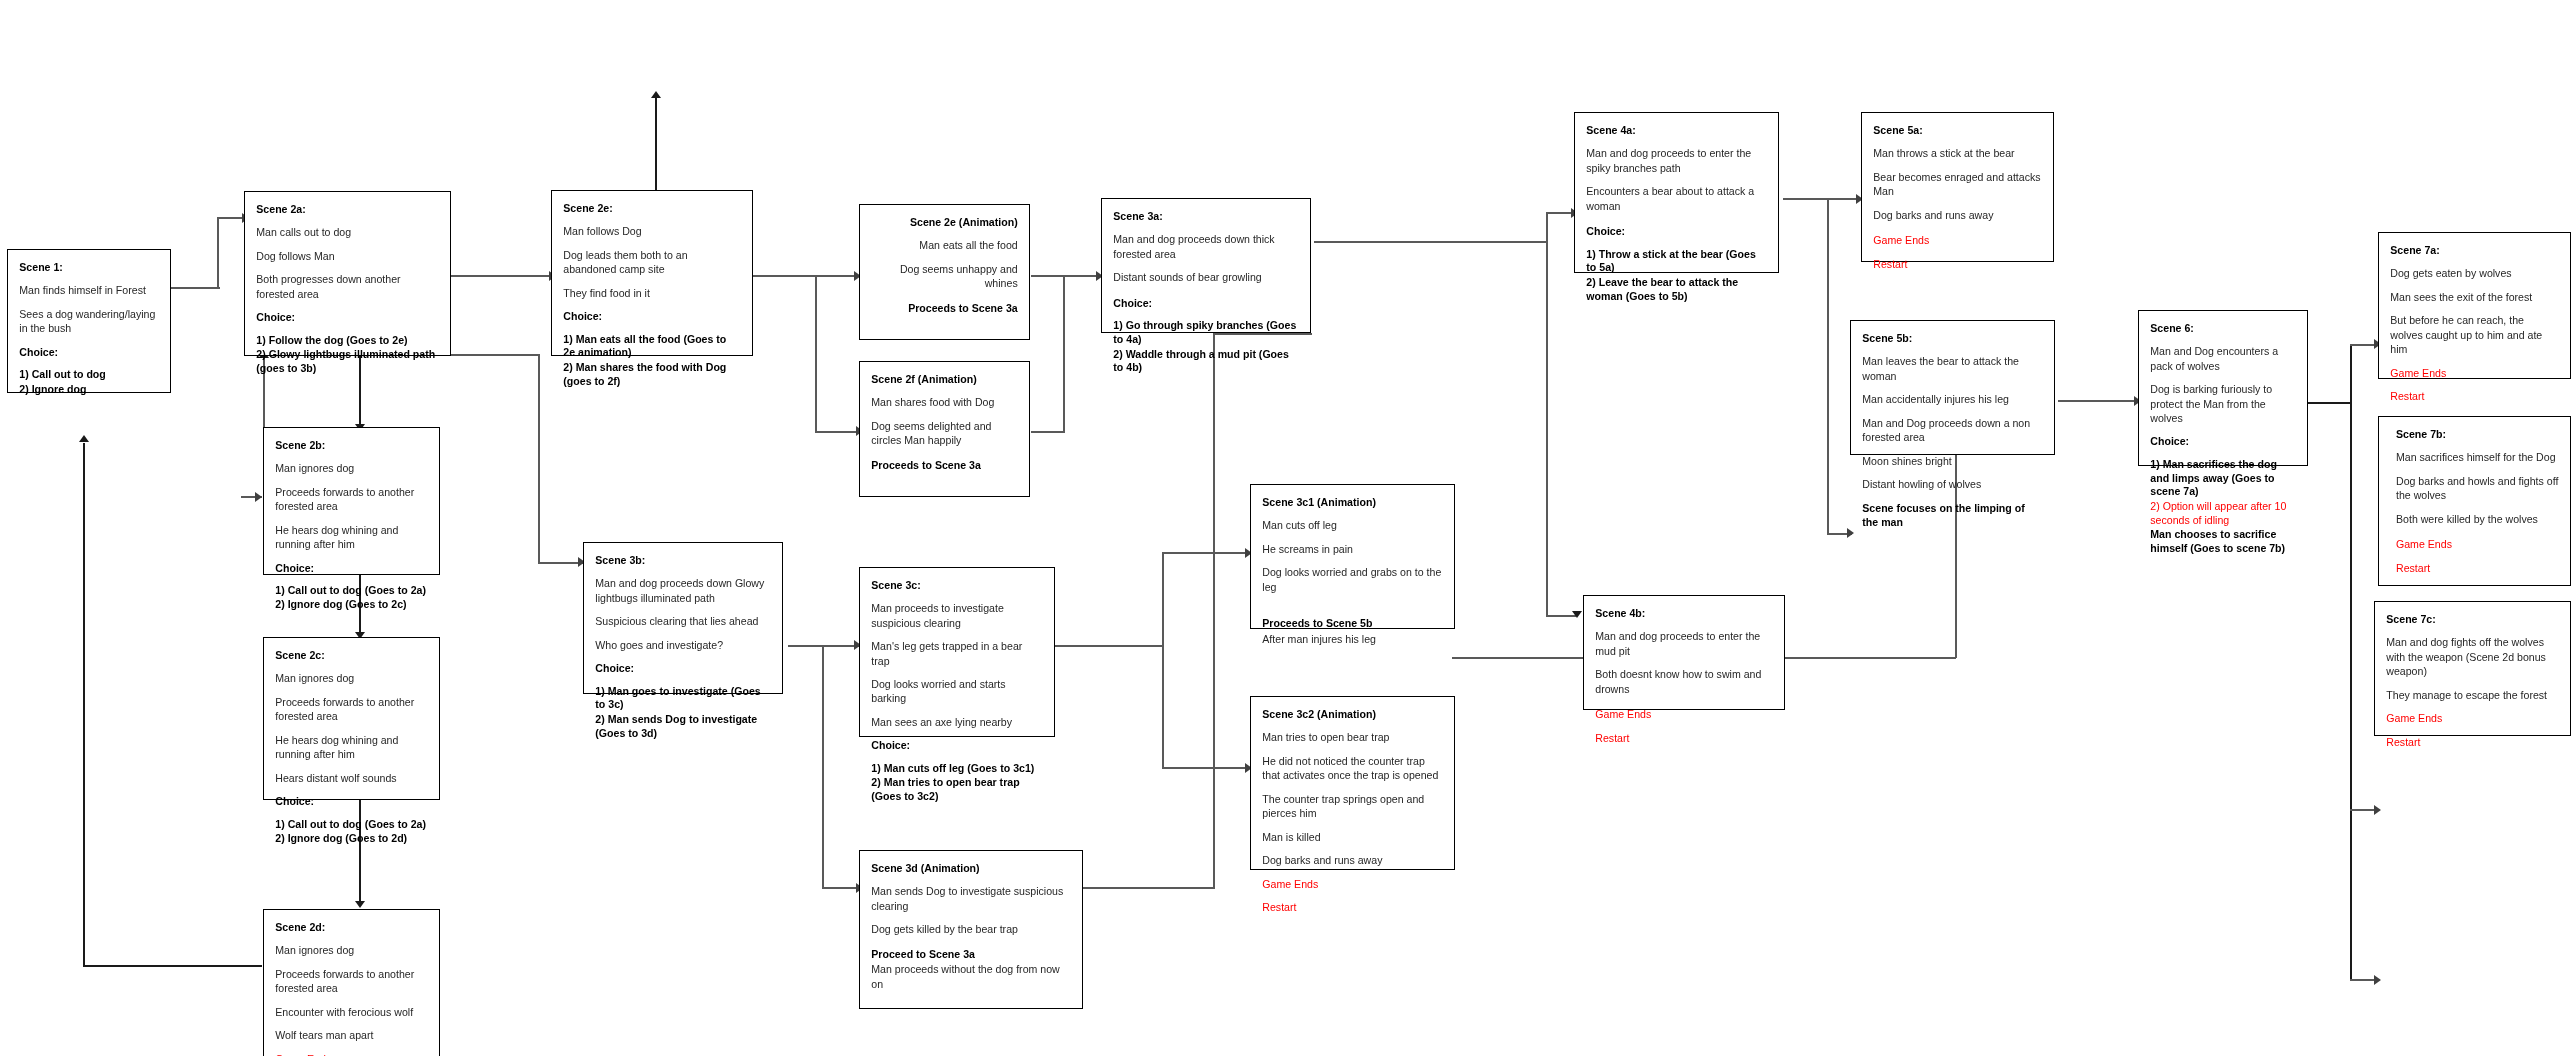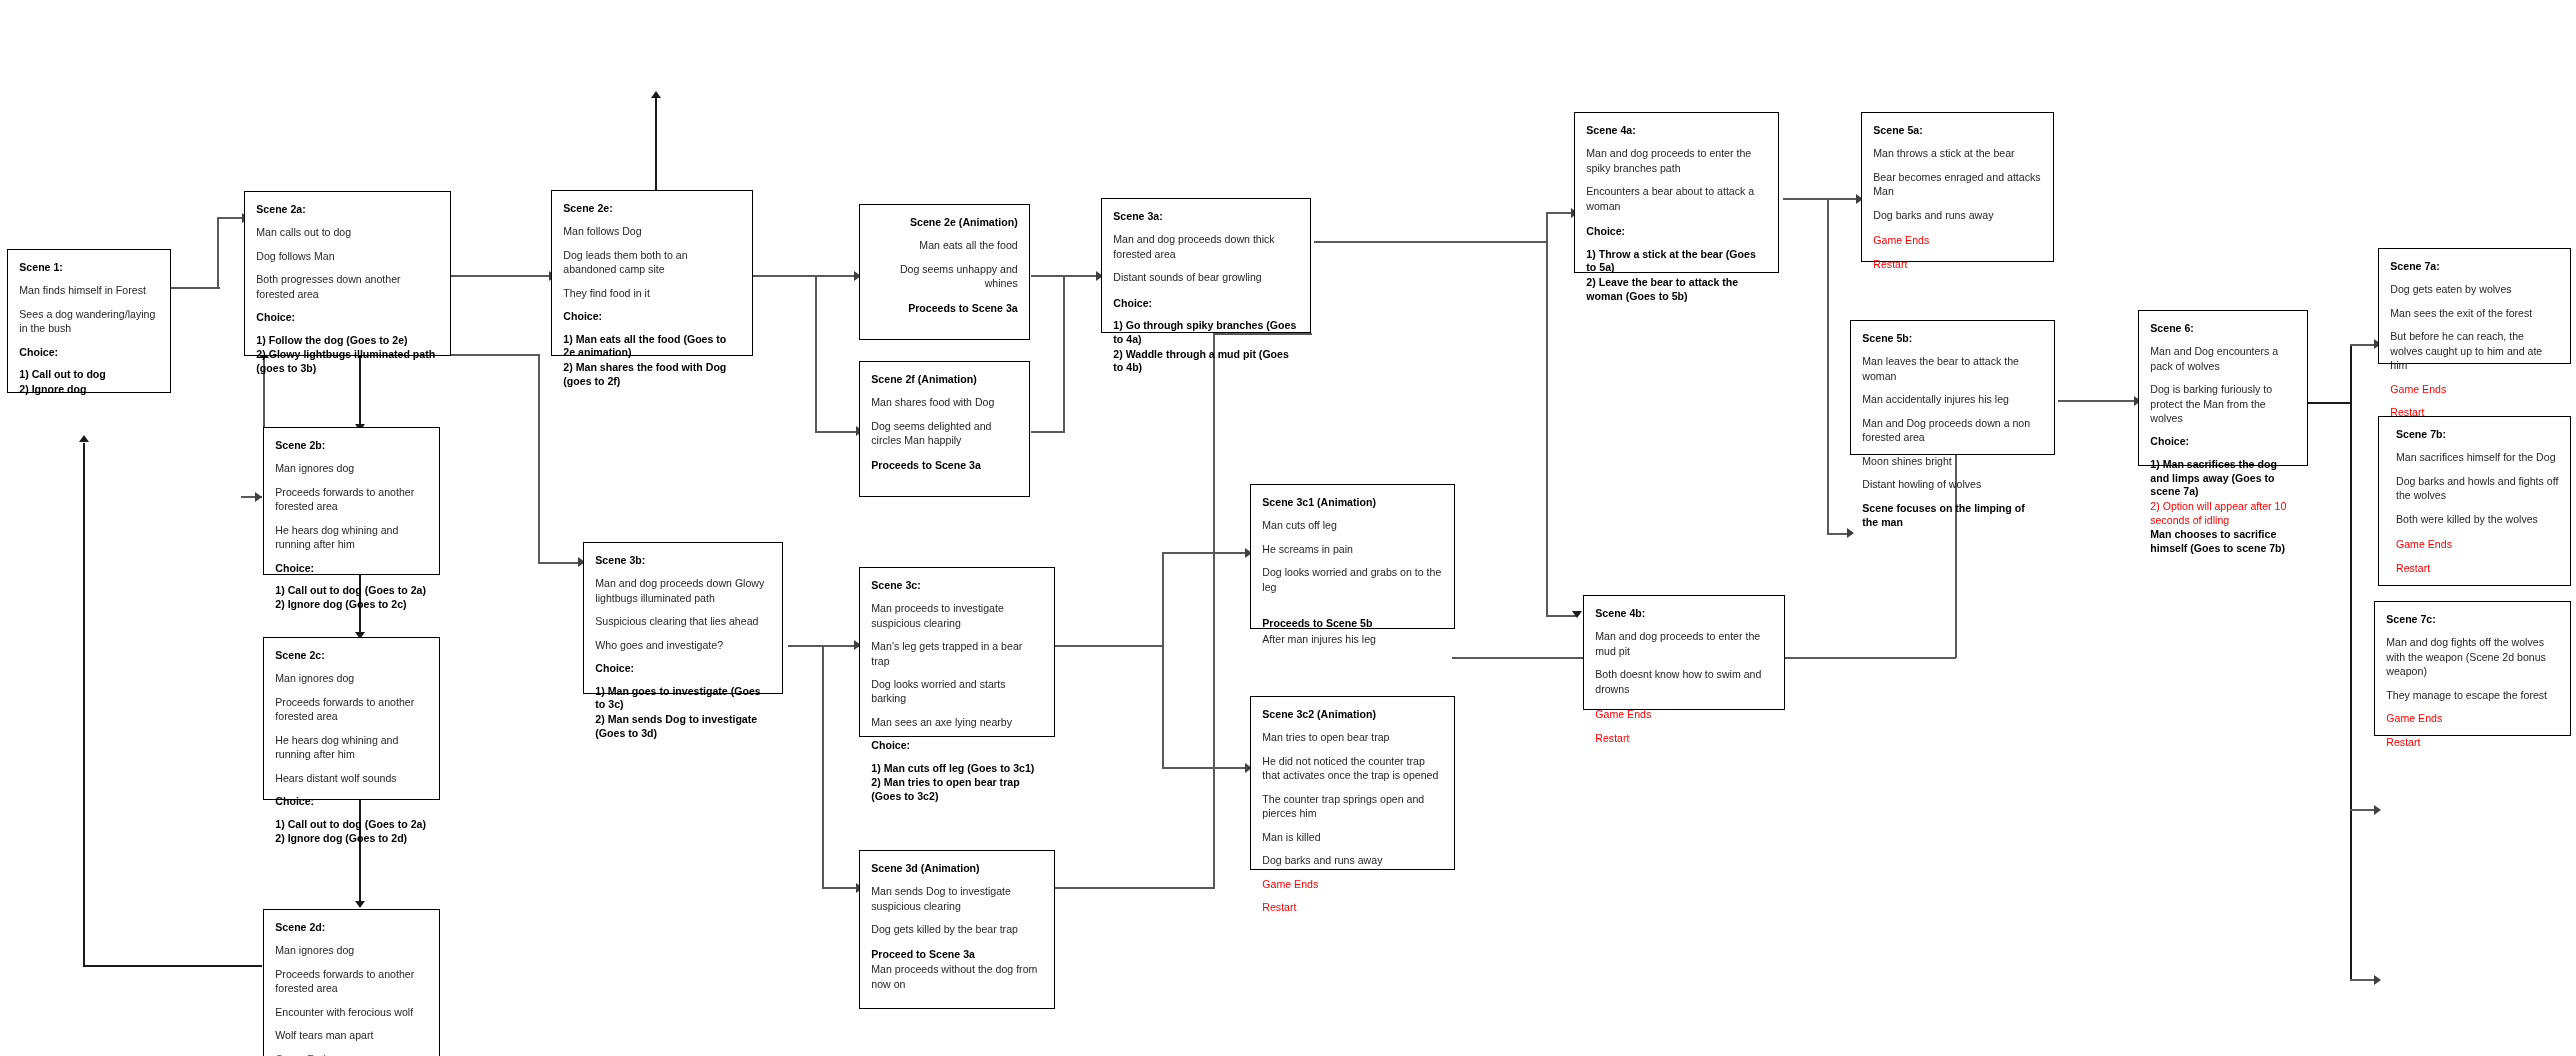--- a/index.html
+++ b/index.html
@@ -241,21 +241,21 @@
     <div class="ln b">Scene 3c2 (Animation)</div>
     <div class="ln">Man tries to open bear trap</div>
     <div class="ln">He did not noticed the counter trap that activates once the trap is opened</div>
     <div class="ln">The counter trap springs open and pierces him</div>
     <div class="ln">Man is killed</div>
     <div class="ln">Dog barks and runs away</div>
     <div class="ln red">Game Ends</div>
     <div class="ln red">Restart</div>
   </div>
 
-  <div class="node" style="left:859px;top:850px;width:196px;height:159px;">
+  <div class="node" style="left:859px;top:850px;width:224px;height:159px;">
     <div class="ln b">Scene 3d (Animation)</div>
     <div class="ln">Man sends Dog to investigate suspicious clearing</div>
     <div class="ln">Dog gets killed by the bear trap</div>
     <div class="ln b tight" style="margin-top:10px;">Proceed to Scene 3a</div>
     <div class="ln">Man proceeds without the dog from now on</div>
   </div>
 
   <div class="node" style="left:1574px;top:112px;width:205px;height:161px;">
     <div class="ln b">Scene 4a:</div>
     <div class="ln">Man and dog proceeds to enter the spiky branches path</div>
@@ -295,21 +295,21 @@
   <div class="node" style="left:2138px;top:310px;width:170px;height:156px;">
     <div class="ln b">Scene 6:</div>
     <div class="ln">Man and Dog encounters a pack of wolves</div>
     <div class="ln">Dog is barking furiously to protect the Man from the wolves</div>
     <div class="ln b">Choice:</div>
     <div class="ln opt b">1) Man sacrifices the dog and limps away (Goes to scene 7a)</div>
     <div class="ln opt red">2) Option will appear after 10 seconds of idling</div>
     <div class="ln opt b">Man chooses to sacrifice himself (Goes to scene 7b)</div>
   </div>
 
-  <div class="node" style="left:2378px;top:248px;width:193px;height:116px;">
+  <div class="node" style="left:2378px;top:232px;width:193px;height:147px;">
     <div class="ln b">Scene 7a:</div>
     <div class="ln">Dog gets eaten by wolves</div>
     <div class="ln">Man sees the exit of the forest</div>
     <div class="ln">But before he can reach, the wolves caught up to him and ate him</div>
     <div class="ln red">Game Ends</div>
     <div class="ln red">Restart</div>
   </div>
 
   <div class="node" style="left:2378px;top:416px;width:193px;height:170px;">
     <div class="ln b" style="margin-left:5.7px;">Scene 7b:</div>

